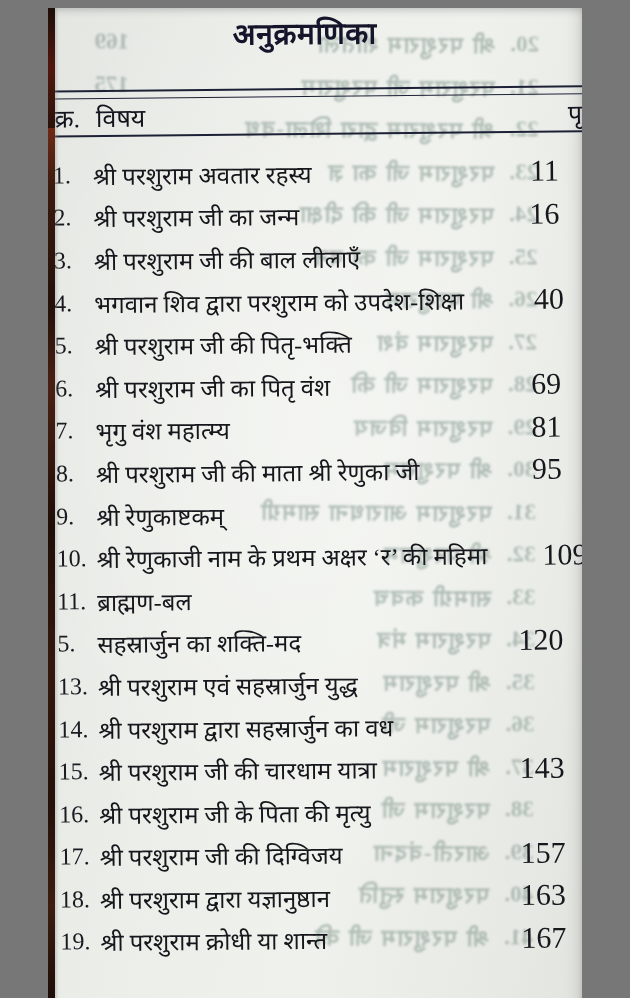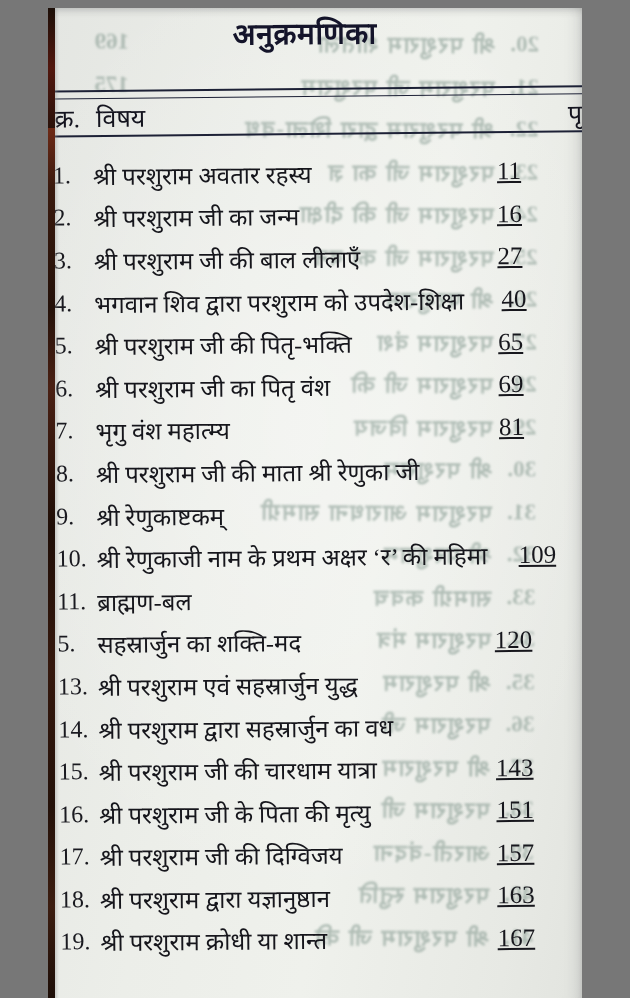--- a/index.html
+++ b/index.html
@@ -73,21 +73,21 @@
   .rule-bottom{height:0;border-top:2px solid #1d2136;}
   .toc-list{margin-top:17px;}
   .toc-row{
     display:flex;align-items:center;
     height:42.6px;
     font-size:24px;
     white-space:nowrap;
   }
   .col-no{flex:0 0 40px;color:#1a1a20;}
   .col-title{flex:1 1 auto;overflow:visible;color:#16161c;}
-  .col-page{flex:0 0 100px;text-align:center;font-size:25px;color:#17171d;text-decoration:underline;}
+  .col-page{flex:0 0 100px;text-align:right;font-size:30px;color:#17171d;}
 </style>
 </head>
 <body>
 
 <div class="page">
 
   <div class="binding-edge"></div>
 
   <div class="bleed-layer">
 
@@ -248,50 +248,49 @@
 
         <div class="toc-row">
           <span class="col-no">2.</span>
           <span class="col-title">श्री परशुराम जी का जन्म</span>
           <span class="col-page">16</span>
         </div>
 
         <div class="toc-row">
           <span class="col-no">3.</span>
           <span class="col-title">श्री परशुराम जी की बाल लीलाएँ</span>
-          <span class="col-page">27</span>
         </div>
 
         <div class="toc-row">
           <span class="col-no">4.</span>
           <span class="col-title">भगवान शिव द्वारा परशुराम को उपदेश-शिक्षा</span>
           <span class="col-page">40</span>
         </div>
 
         <div class="toc-row">
           <span class="col-no">5.</span>
           <span class="col-title">श्री परशुराम जी की पितृ-भक्ति</span>
-          <span class="col-page">65</span>
         </div>
 
         <div class="toc-row">
           <span class="col-no">6.</span>
           <span class="col-title">श्री परशुराम जी का पितृ वंश</span>
           <span class="col-page">69</span>
         </div>
 
         <div class="toc-row">
           <span class="col-no">7.</span>
           <span class="col-title">भृगु वंश महात्म्य</span>
           <span class="col-page">81</span>
         </div>
 
         <div class="toc-row">
           <span class="col-no">8.</span>
           <span class="col-title">श्री परशुराम जी की माता श्री रेणुका जी</span>
+          <span class="col-page">95</span>
         </div>
 
         <div class="toc-row">
           <span class="col-no">9.</span>
           <span class="col-title">श्री रेणुकाष्टकम्</span>
         </div>
 
         <div class="toc-row">
           <span class="col-no">10.</span>
           <span class="col-title">श्री रेणुकाजी नाम के प्रथम अक्षर ‘र’ की महिमा</span>
@@ -321,21 +320,20 @@
 
         <div class="toc-row">
           <span class="col-no">15.</span>
           <span class="col-title">श्री परशुराम जी की चारधाम यात्रा</span>
           <span class="col-page">143</span>
         </div>
 
         <div class="toc-row">
           <span class="col-no">16.</span>
           <span class="col-title">श्री परशुराम जी के पिता की मृत्यु</span>
-          <span class="col-page">151</span>
         </div>
 
         <div class="toc-row">
           <span class="col-no">17.</span>
           <span class="col-title">श्री परशुराम जी की दिग्विजय</span>
           <span class="col-page">157</span>
         </div>
 
         <div class="toc-row">
           <span class="col-no">18.</span>

